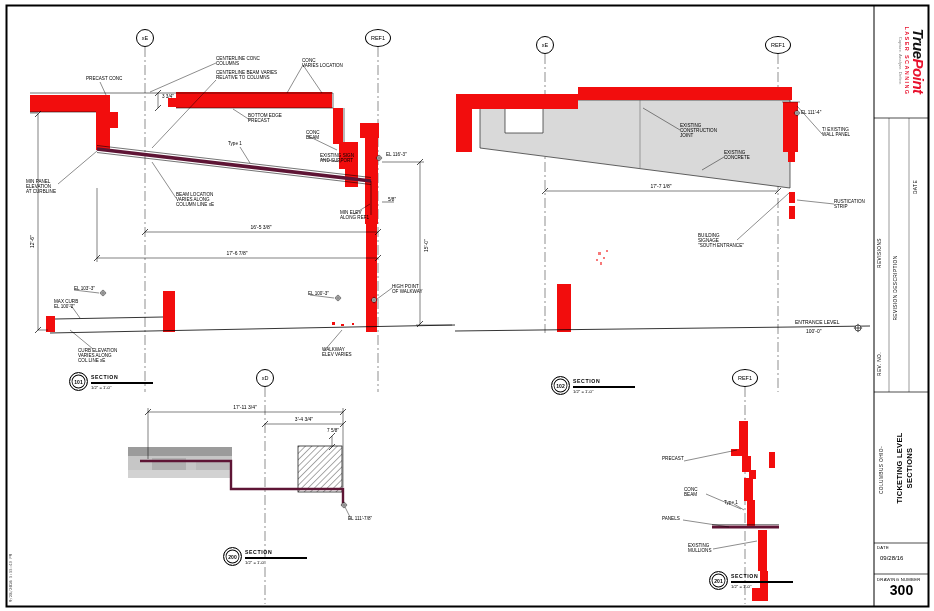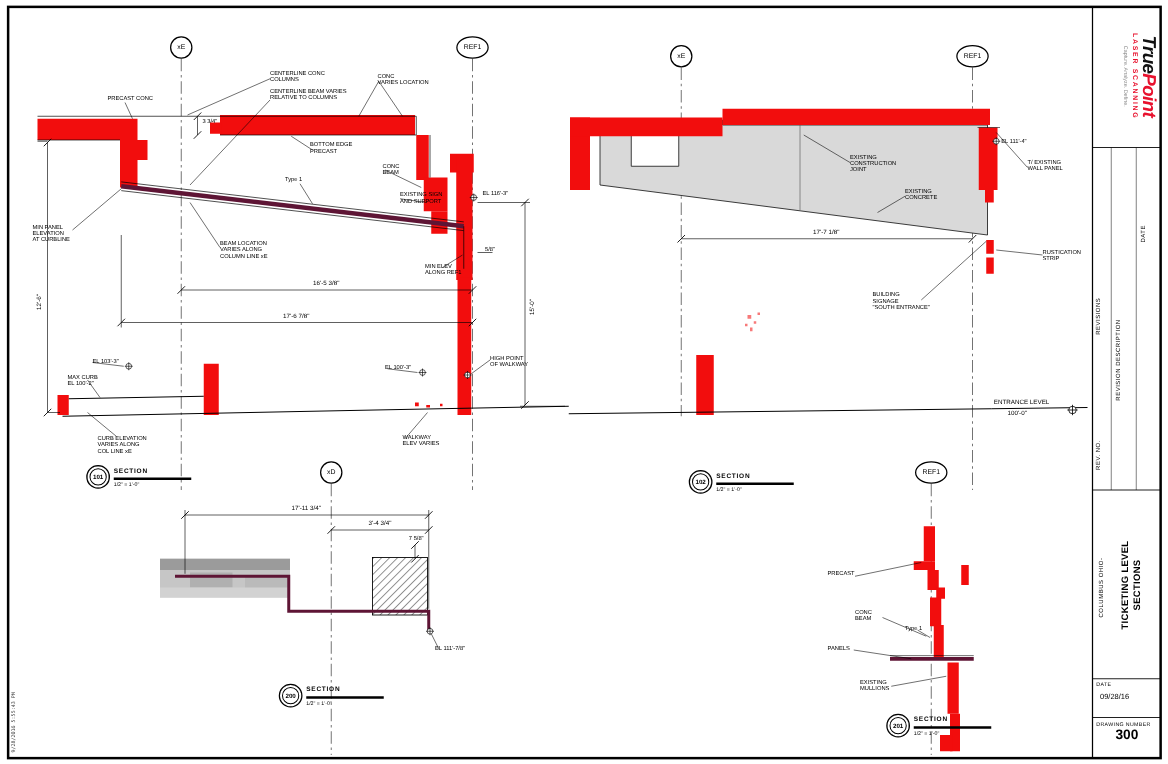--- a/index.html
+++ b/index.html
@@ -22,21 +22,21 @@
   .logo-main{font-size:15px;font-weight:bold;font-style:italic;line-height:1;letter-spacing:-.5px}
   .lg-black{color:#111}
   .lg-red{color:#e8112d}
   .logo-tag{font-size:5.5px;color:#e8112d;font-weight:bold;letter-spacing:1.4px;margin-top:1px}
   .logo-tag2{font-size:4.3px;color:#888;margin-top:1px}
   .tb-rot{position:absolute;font-size:4.8px;letter-spacing:.4px;transform:rotate(-90deg);transform-origin:0 0;text-align:center;white-space:nowrap}
   .tb-loc{font-size:4.8px}
   .tb-title{font-size:7.5px;font-weight:bold;line-height:1.35;letter-spacing:.3px}
   .tb-small{position:absolute;font-size:4.2px;letter-spacing:.3px}
   .tb-val{position:absolute;font-size:6px}
-  .tb-number{position:absolute;left:874px;top:582px;width:55px;text-align:center;font-size:11px;font-weight:bold}
+  .tb-number{position:absolute;left:874px;top:582px;width:55px;text-align:center;font-size:14px;font-weight:bold}
   .plot-stamp{position:absolute;left:8px;top:602px;width:92px;font-size:4px;color:#444;transform:rotate(-90deg);transform-origin:0 0;font-family:"DejaVu Sans Mono",monospace;white-space:nowrap}
 </style>
 </head>
 <body>
 
 <div class="sheet">
 
   <svg class="linework" width="934" height="611" viewBox="0 0 934 611">
     <defs>
       <pattern id="hatch" width="4.5" height="4.5" patternUnits="userSpaceOnUse" patternTransform="rotate(45)">

